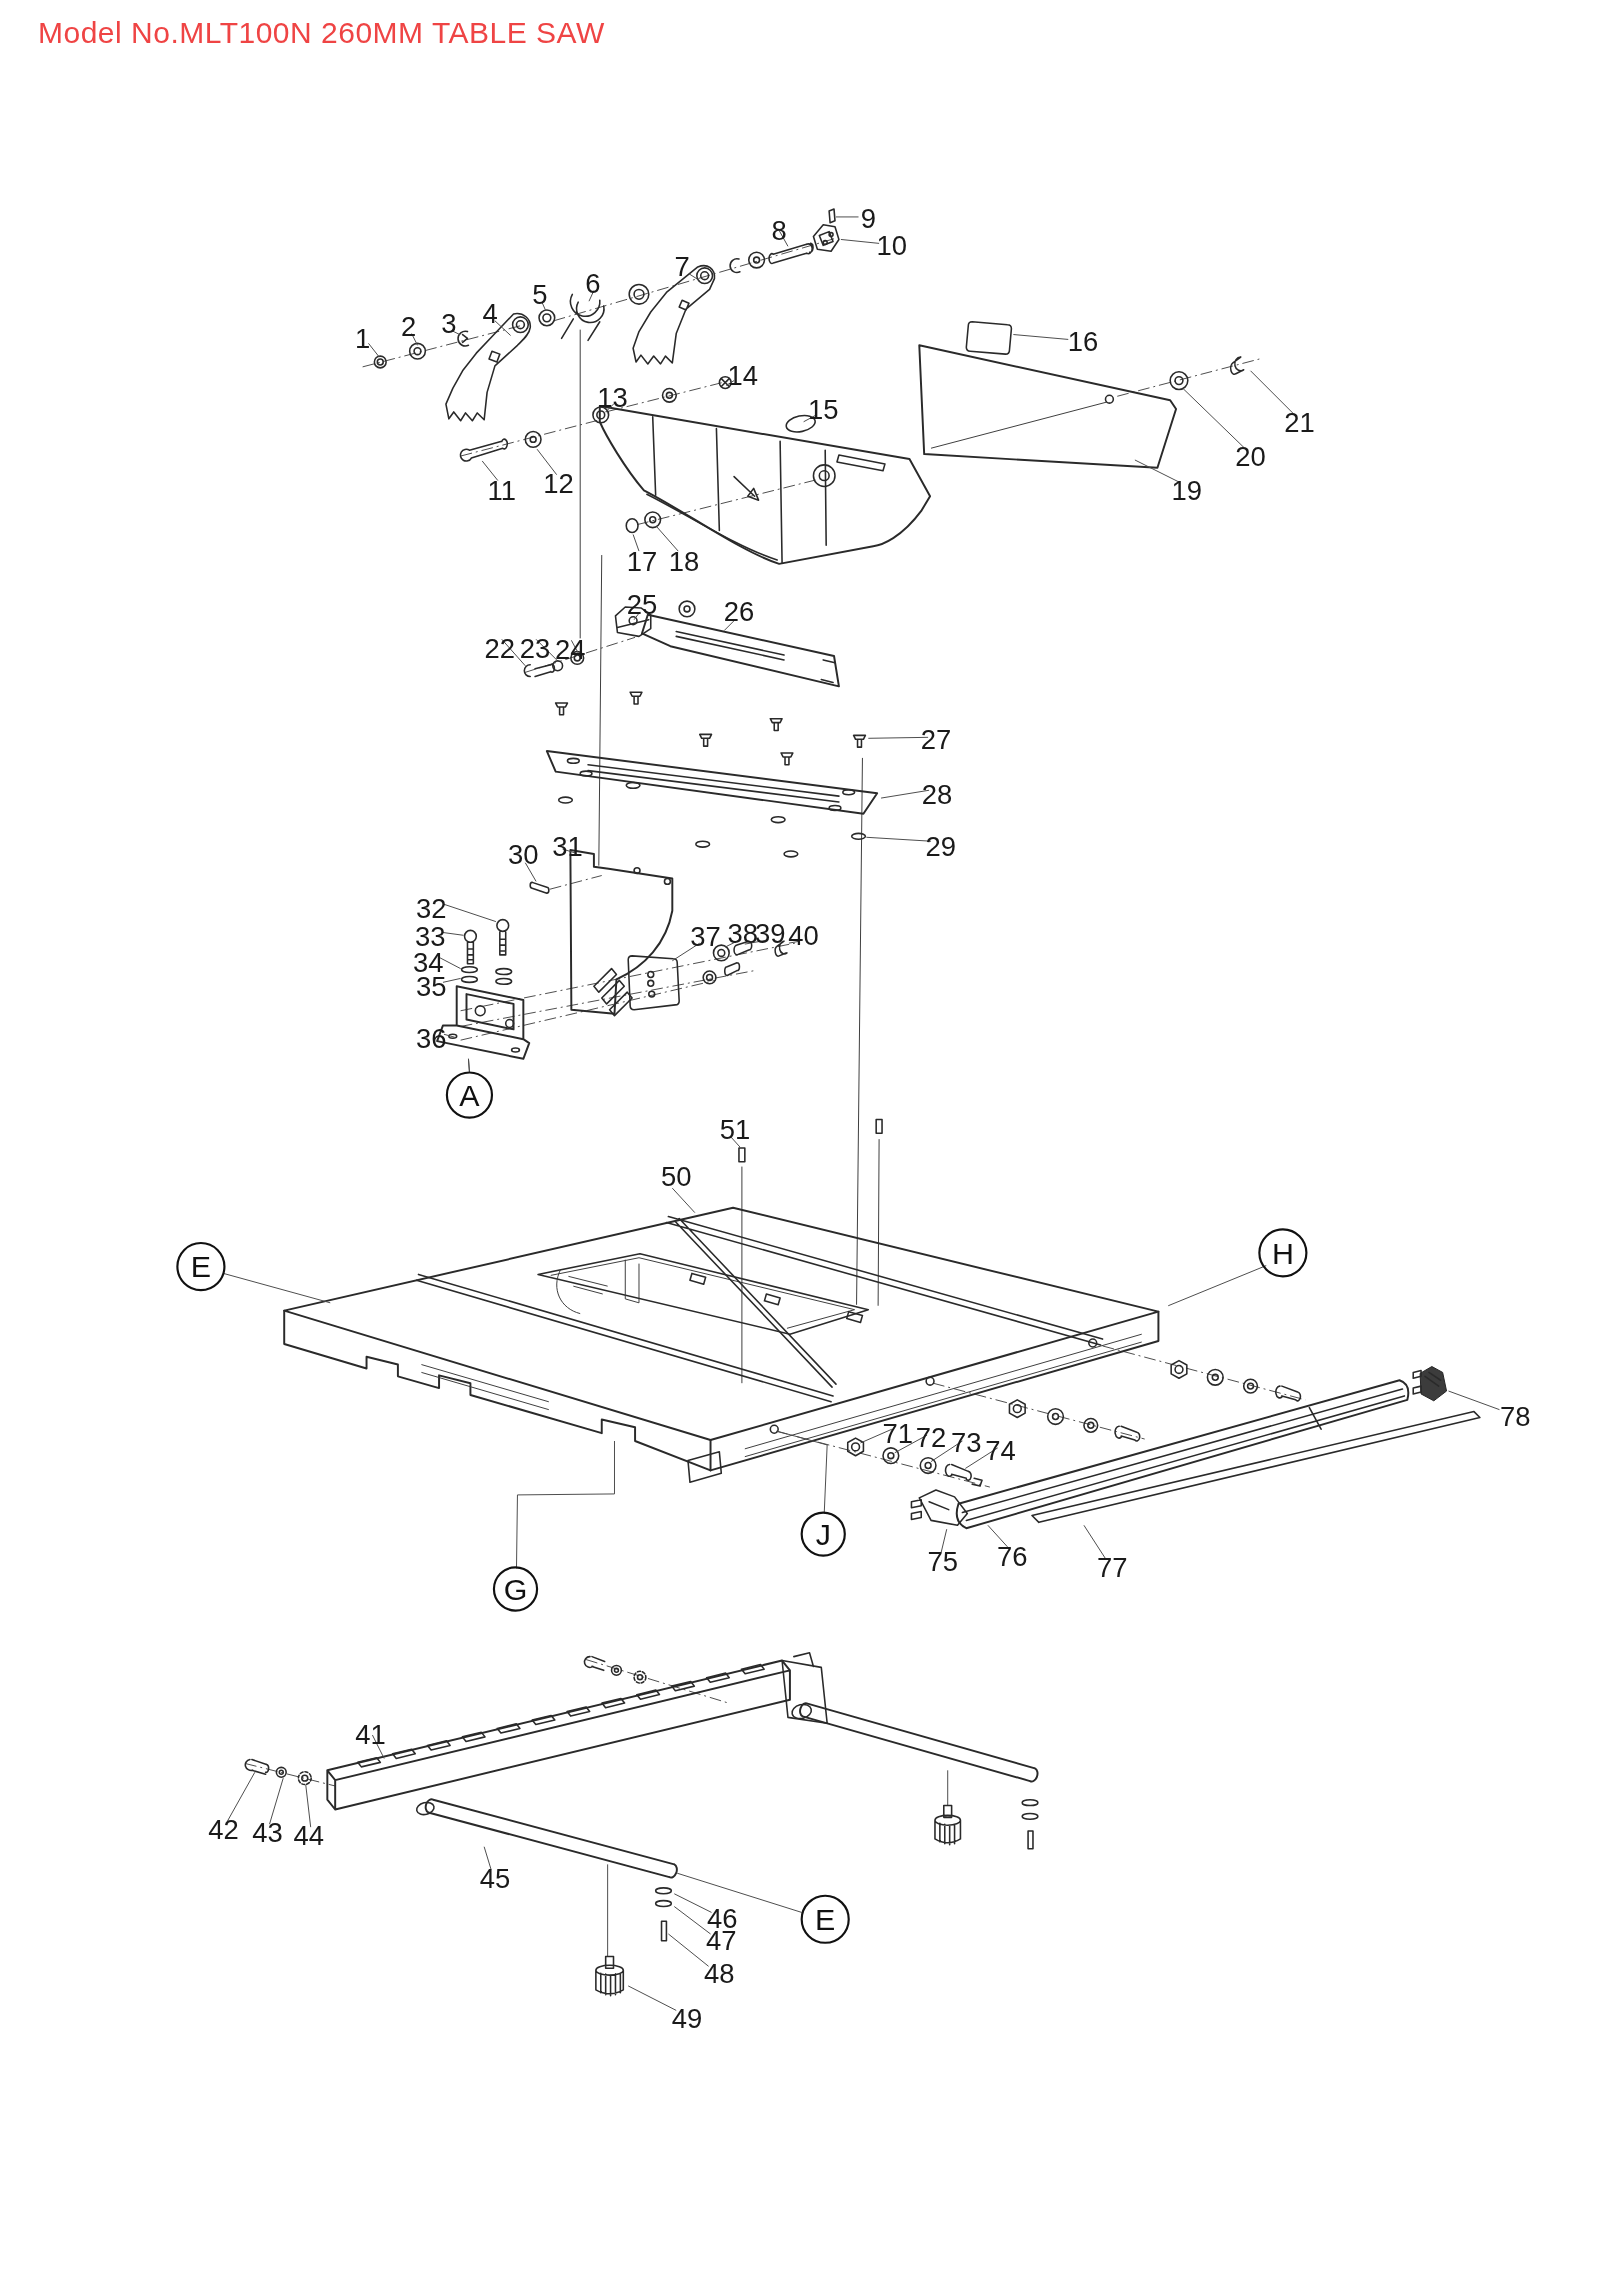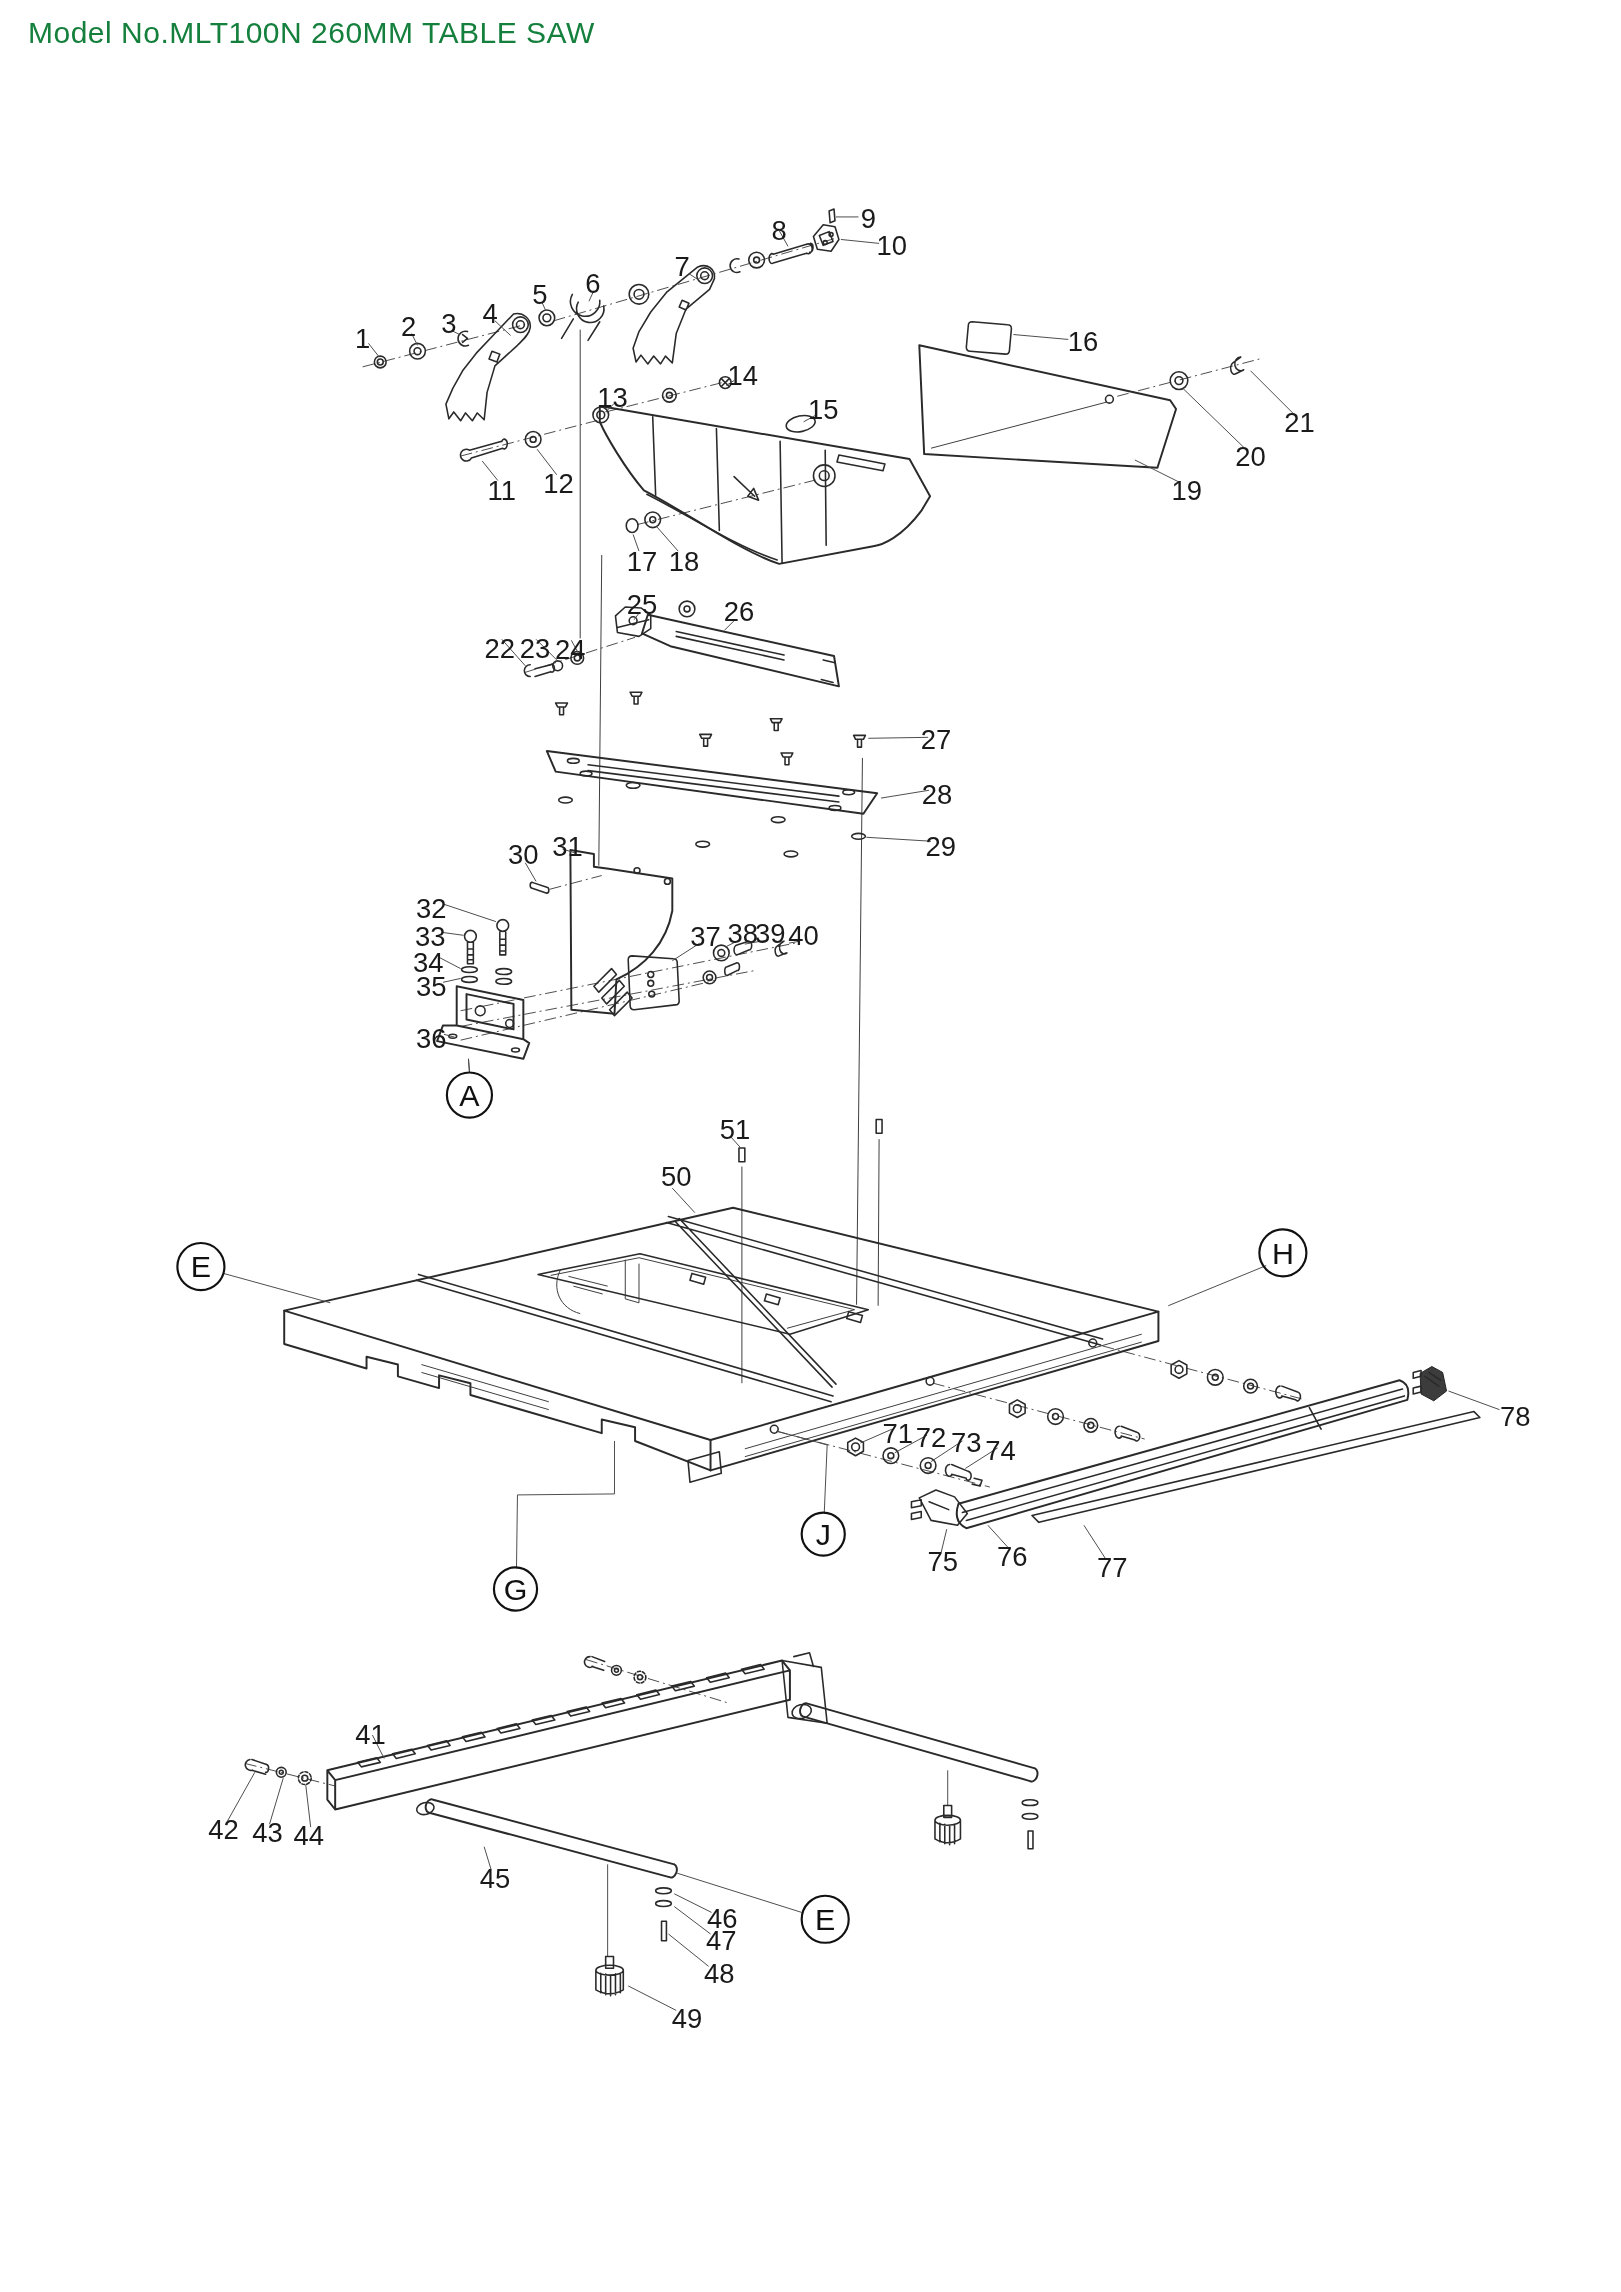--- a/index.html
+++ b/index.html
@@ -1,18 +1,18 @@
 <!DOCTYPE html>
 <html><head>
 <meta charset="utf-8">
 <style>
   html,body{margin:0;padding:0;background:#fff;}
   #page{position:relative;width:1621px;height:2293px;background:#fff;overflow:hidden;
         font-family:"Liberation Sans",sans-serif;}
-  #title{position:absolute;left:28px;top:15.7px;font-size:30px;color:#15803d;letter-spacing:0.5px;}
+  #title{position:absolute;left:38px;top:15.7px;font-size:30px;color:#ef4444;letter-spacing:0.5px;}
   svg{position:absolute;left:0;top:0;}
   .ln{fill:none;stroke:#2a2a2a;stroke-width:1.6;stroke-linejoin:round;stroke-linecap:round;}
   .ln2{fill:none;stroke:#2a2a2a;stroke-width:2;stroke-linejoin:round;stroke-linecap:round;}
   .thin{fill:none;stroke:#3a3a3a;stroke-width:1;stroke-linejoin:round;}
   .ldr{fill:none;stroke:#4a4a4a;stroke-width:1;}
   .dash{fill:none;stroke:#4a4a4a;stroke-width:1;stroke-dasharray:12 4 2 4;}
   .dk{fill:#3c3c3c;stroke:#222;stroke-width:1;}
   .plbl{font-family:"Liberation Sans",sans-serif;font-size:28px;fill:#1a1a1a;text-anchor:middle;}
   .letter{font-family:"Liberation Sans",sans-serif;font-size:31px;fill:#111;text-anchor:middle;}
   .ccir{fill:none;stroke:#111;stroke-width:2.2;}

